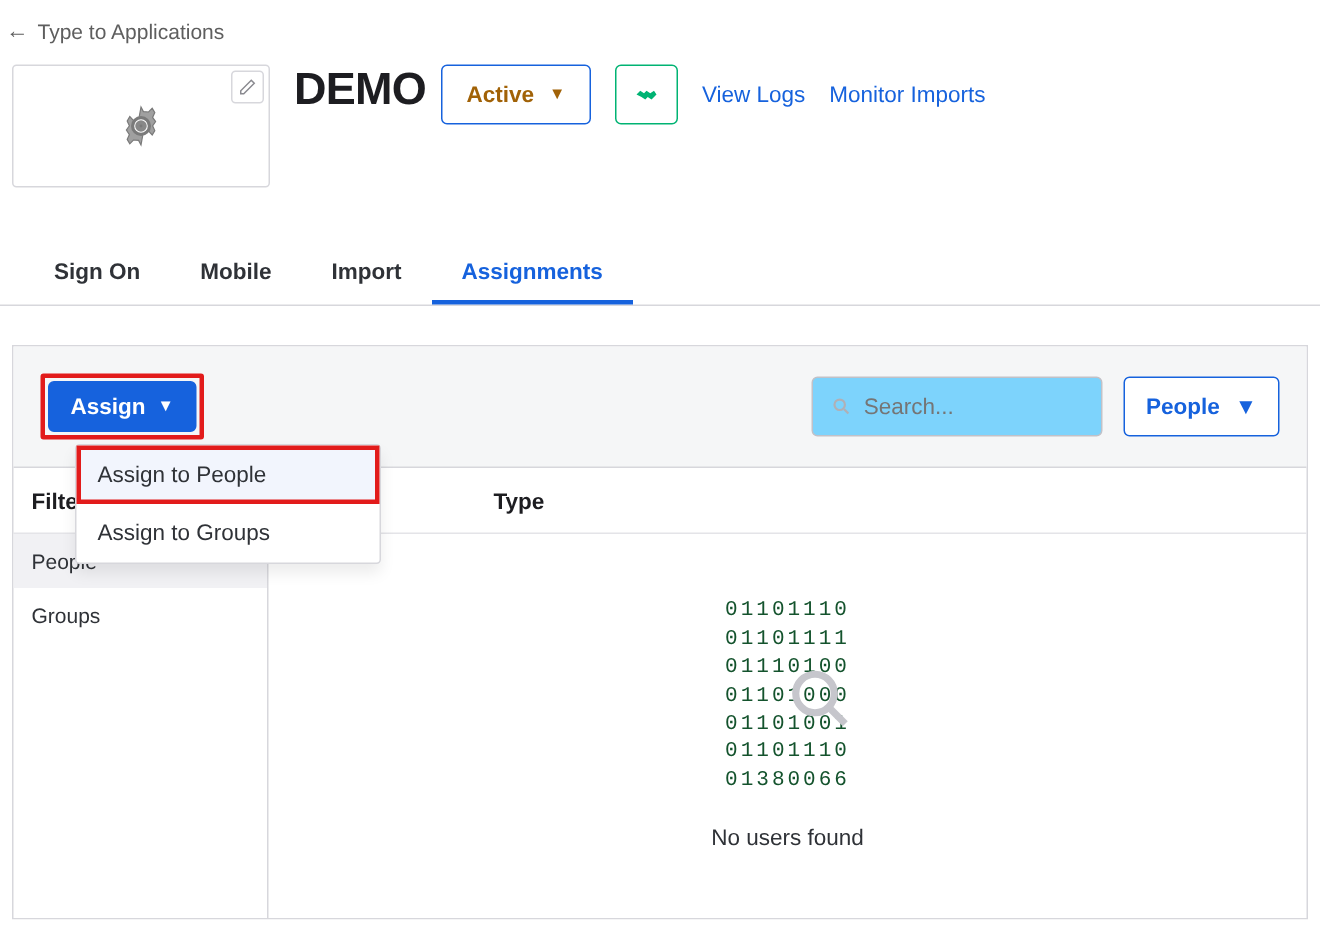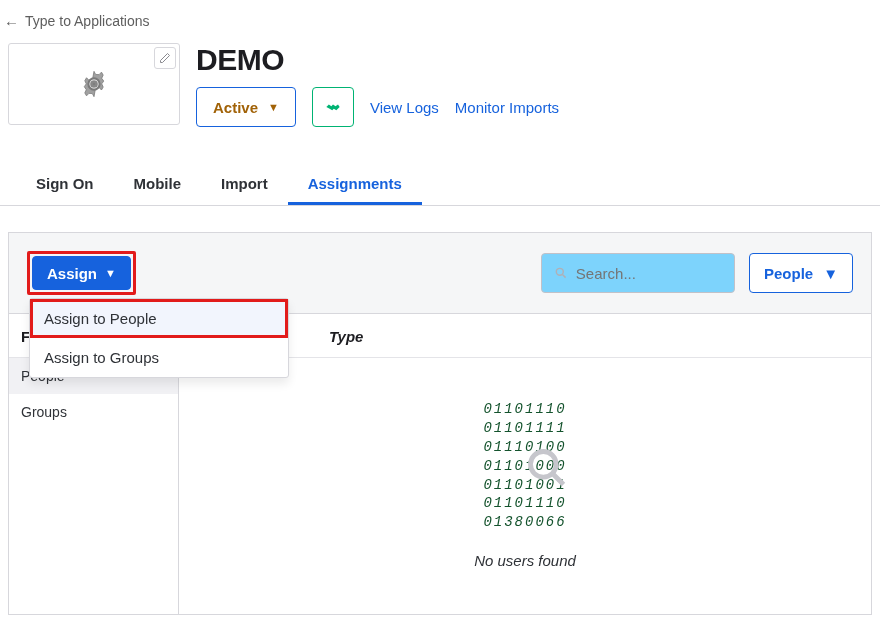--- a/index.html
+++ b/index.html
@@ -6,21 +6,21 @@
     body { font-family: -apple-system, BlinkMacSystemFont, "Segoe UI", Helvetica, Arial, sans-serif; font-size: 14px; color: #2f3237; width: 880px; background: #fff; }
     
     .back-link { display: flex; align-items: center; gap: 6px; color: #5e5e5e; padding: 12px 4px 10px 4px; font-size: 14px; cursor: pointer; }
     .back-link .arrow { font-size: 15px; color: #5e5e5e; }
     
     .header-row { display: flex; align-items: flex-start; gap: 16px; padding: 4px 8px 12px 8px; }
     .app-logo-box { width: 172px; height: 82px; border: 1px solid #d7d7dc; border-radius: 3px; position: relative; display: flex; align-items: center; justify-content: center; background: #fff; }
     .edit-badge { position: absolute; top: 3px; right: 3px; width: 22px; height: 22px; border: 1px solid #d7d7dc; border-radius: 3px; display: flex; align-items: center; justify-content: center; background: #fff; cursor: pointer; }
     .gear-icon { width: 32px; height: 32px; }
     
-    .header-content { display: flex; flex-direction: column; gap: 10px; }
+    .header-content { display: flex; flex-direction: row; gap: 10px; }
     .app-title { font-size: 30px; font-weight: 650; color: #1d1d21; letter-spacing: -0.5px; }
     
     .controls-row { display: flex; align-items: center; gap: 16px; }
     .btn { display: inline-flex; align-items: center; justify-content: center; gap: 10px; height: 40px; padding: 0 16px; border: 1px solid #1662dd; border-radius: 4px; background: #fff; font-size: 15px; font-weight: 600; color: #a16207; cursor: pointer; }
     .btn .caret { font-size: 11px; }
     .handshake-box { width: 42px; height: 40px; border: 1px solid #00b373; border-radius: 4px; display: flex; align-items: center; justify-content: center; cursor: pointer; }
     .link { color: #1662dd; font-size: 15px; cursor: pointer; }
     
     .tabs { display: flex; gap: 0; border-bottom: 1px solid #d7d7dc; padding: 0 0 0 16px; margin-top: 24px; }
     .tab { padding: 12px 20px 10px 20px; font-size: 15px; font-weight: 600; color: #2f3237; cursor: pointer; border-bottom: 3px solid transparent; }
@@ -35,32 +35,32 @@
     .highlight-frame { border: 3px solid #e21b1b; padding: 2px; display: inline-flex; border-radius: 2px; }
     
     .convert-btn { background: #fff; color: #1662dd; border: 1px solid #1662dd; height: 40px; padding: 0 14px; font-size: 15px; font-weight: 600; display: inline-flex; align-items: center; gap: 8px; border-radius: 4px; cursor: pointer; }
     .wand-icon { width: 15px; height: 15px; }
     
     .search-box { display: inline-flex; align-items: center; gap: 8px; height: 40px; padding: 0 12px; border: 1px solid #c1c1c8; border-radius: 4px; background: #7dd3fc; width: 194px; }
     .search-box input { border: none; outline: none; font-size: 15px; color: #666; width: 100%; background: transparent; }
     
     .people-btn { background: #fff; color: #1662dd; border: 1px solid #1662dd; height: 40px; padding: 0 14px; font-size: 15px; font-weight: 600; display: inline-flex; align-items: center; gap: 10px; border-radius: 4px; cursor: pointer; }
     
-    .dropdown-menu { position: absolute; top: 65px; left: 20px; width: 260px; background: #fff; border: 1px solid #d7d7dc; border-radius: 3px; box-shadow: 0 6px 10px rgba(0,0,0,0.08); z-index: 10; }
+    .dropdown-menu { position: absolute; top: 65px; left: 41px; width: 204px; background: #fff; border: 1px solid #d7d7dc; border-radius: 3px; box-shadow: 0 6px 10px rgba(0,0,0,0.08); z-index: 10; }
     .dropdown-item { padding: 11px 14px; font-size: 15px; color: #2f3237; cursor: pointer; }
     .dropdown-item.hover { background: #f2f5fd; }
     .highlight-menu-item { border: 3px solid #e21b1b; padding: 8px 11px; }
     
     .content-row { display: flex; min-height: 300px; }
     .sidebar { width: 170px; border-right: 1px solid #d7d7dc; }
     .sidebar-header { padding: 14px 12px 12px 12px; font-weight: 650; font-size: 15px; color: #1d1d21; border-bottom: 1px solid #e4e4e8; }
     .sidebar-item { padding: 10px 12px; font-size: 14px; color: #2f3237; cursor: pointer; }
     .sidebar-item.active { background: #f1f1f4; }
     
-    .main-col { flex: 1; font-style: italic; }
+    .main-col { flex: 1; }
     .col-header { padding: 14px 20px 12px 150px; font-weight: 650; font-size: 15px; color: #1d1d21; border-bottom: 1px solid #e4e4e8; }
     .empty-state { display: flex; flex-direction: column; align-items: center; padding: 42px 0 24px 0; }
     .binary-art { font-family: "Courier New", monospace; font-size: 14px; line-height: 1.35; color: #14532d; letter-spacing: 2px; position: relative; }
     .magnify-overlay { position: absolute; top: 46px; left: 42px; }
     .empty-text { margin-top: 20px; font-size: 15px; color: #2f3237; }
   </style>
 </head>
 <body>
 
 <div class="back-link">

